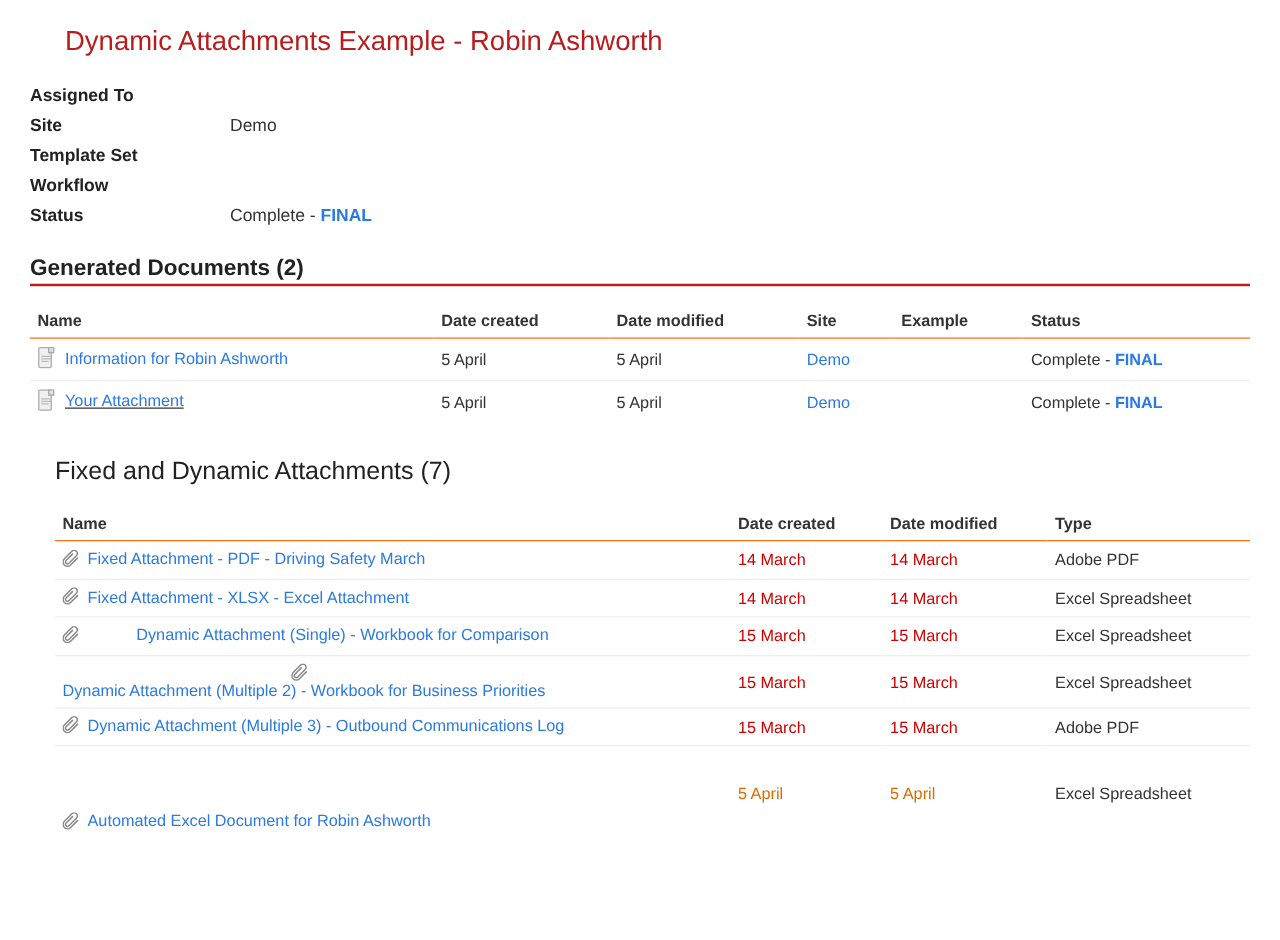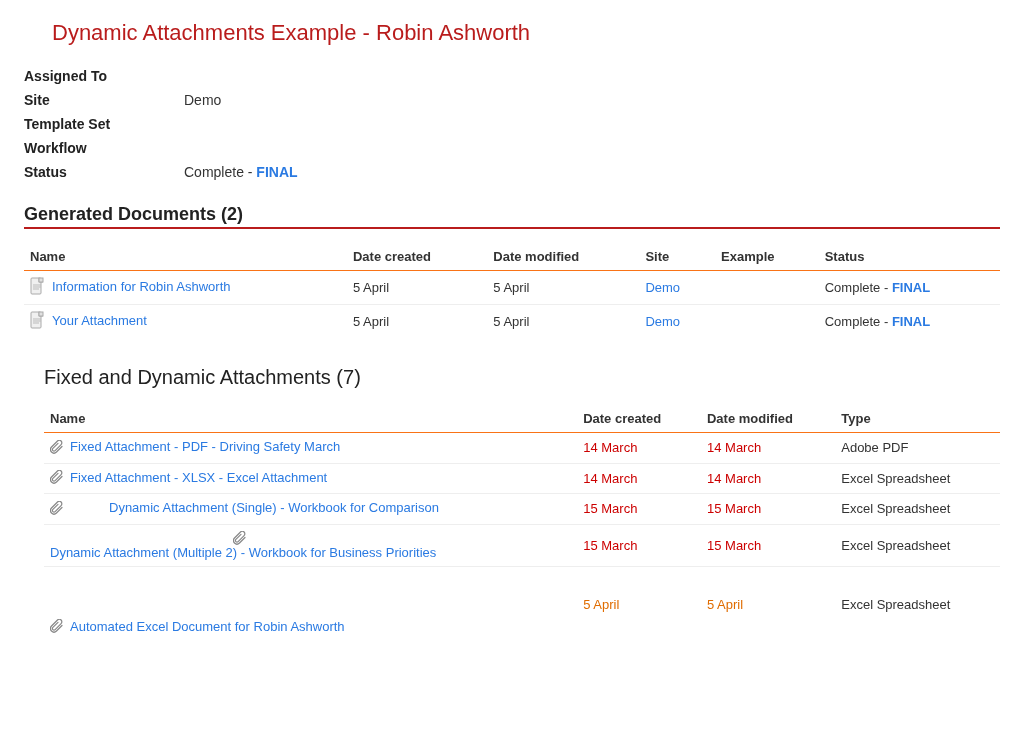--- a/index.html
+++ b/index.html
@@ -173,21 +173,21 @@
       </span>
     </td>
     <td>5 April</td>
     <td>5 April</td>
     <td><span class="link-blue">Demo</span></td>
     <td></td>
     <td>Complete - <span class="status-final">FINAL</span></td>
   </tr>
         <tr>
     <td>
-      <span style="display:inline-flex;align-items:center;">
+      <span style="display:inline-flex;align-items:center;text-decoration:underline;">
         <span class="doc-icon">
           <svg viewBox="0 0 16 18" fill="none" xmlns="http://www.w3.org/2000/svg">
             <rect x="1" y="1" width="10" height="16" rx="1" fill="#f0f0f0" stroke="#aaa" stroke-width="1"></rect>
             <path d="M9 1v4h4" stroke="#aaa" stroke-width="1" fill="none"></path>
             <rect x="9" y="1" width="4" height="4" rx="0" fill="#e0e0e0" stroke="#aaa" stroke-width="1"></rect>
             <line x1="3" y1="8" x2="11" y2="8" stroke="#bbb" stroke-width="1"></line>
             <line x1="3" y1="10" x2="11" y2="10" stroke="#bbb" stroke-width="1"></line>
             <line x1="3" y1="12" x2="9" y2="12" stroke="#bbb" stroke-width="1"></line>
           </svg>
         </span>
@@ -271,20 +271,35 @@
         </span>
         <a class="link-blue" href="#">Dynamic Attachment (Multiple 2) - Workbook for Business Priorities</a>
       </span>
     </td>
     <td><span class="date-red">15 March</span></td>
     <td><span class="date-red">15 March</span></td>
     <td>Excel Spreadsheet</td>
   </tr>
         <tr>
     <td>
+      <span style="display:inline-flex;align-items:center;">
+        <span class="attach-icon">
+          <svg viewBox="0 0 14 14" fill="none" xmlns="http://www.w3.org/2000/svg">
+            <path d="M12 6.5L6.5 12C5.1 13.4 2.9 13.4 1.5 12C0.1 10.6 0.1 8.4 1.5 7L7.5 1C8.5 0 10.1 0 11.1 1C12.1 2 12.1 3.6 11.1 4.6L5.1 10.6C4.5 11.2 3.5 11.2 2.9 10.6C2.3 10 2.3 9 2.9 8.4L8 3.3" stroke="#888" stroke-width="1.2" stroke-linecap="round" fill="none"></path>
+          </svg>
+        </span>
+        <a class="link-blue" href="#">Dynamic Attachment (Multiple 3) - Outbound Communications Log</a>
+      </span>
+    </td>
+    <td><span class="date-red">15 March</span></td>
+    <td><span class="date-red">15 March</span></td>
+    <td>Adobe PDF</td>
+  </tr>
+        <tr>
+    <td>
       <span style="display:inline-flex;align-items:center;margin-top:46px;">
         <span class="attach-icon">
           <svg viewBox="0 0 14 14" fill="none" xmlns="http://www.w3.org/2000/svg">
             <path d="M12 6.5L6.5 12C5.1 13.4 2.9 13.4 1.5 12C0.1 10.6 0.1 8.4 1.5 7L7.5 1C8.5 0 10.1 0 11.1 1C12.1 2 12.1 3.6 11.1 4.6L5.1 10.6C4.5 11.2 3.5 11.2 2.9 10.6C2.3 10 2.3 9 2.9 8.4L8 3.3" stroke="#888" stroke-width="1.2" stroke-linecap="round" fill="none"></path>
           </svg>
         </span>
         <a class="link-blue" href="#">Automated Excel Document for Robin Ashworth</a>
       </span>
     </td>
     <td><span class="date-orange">5 April</span></td>

